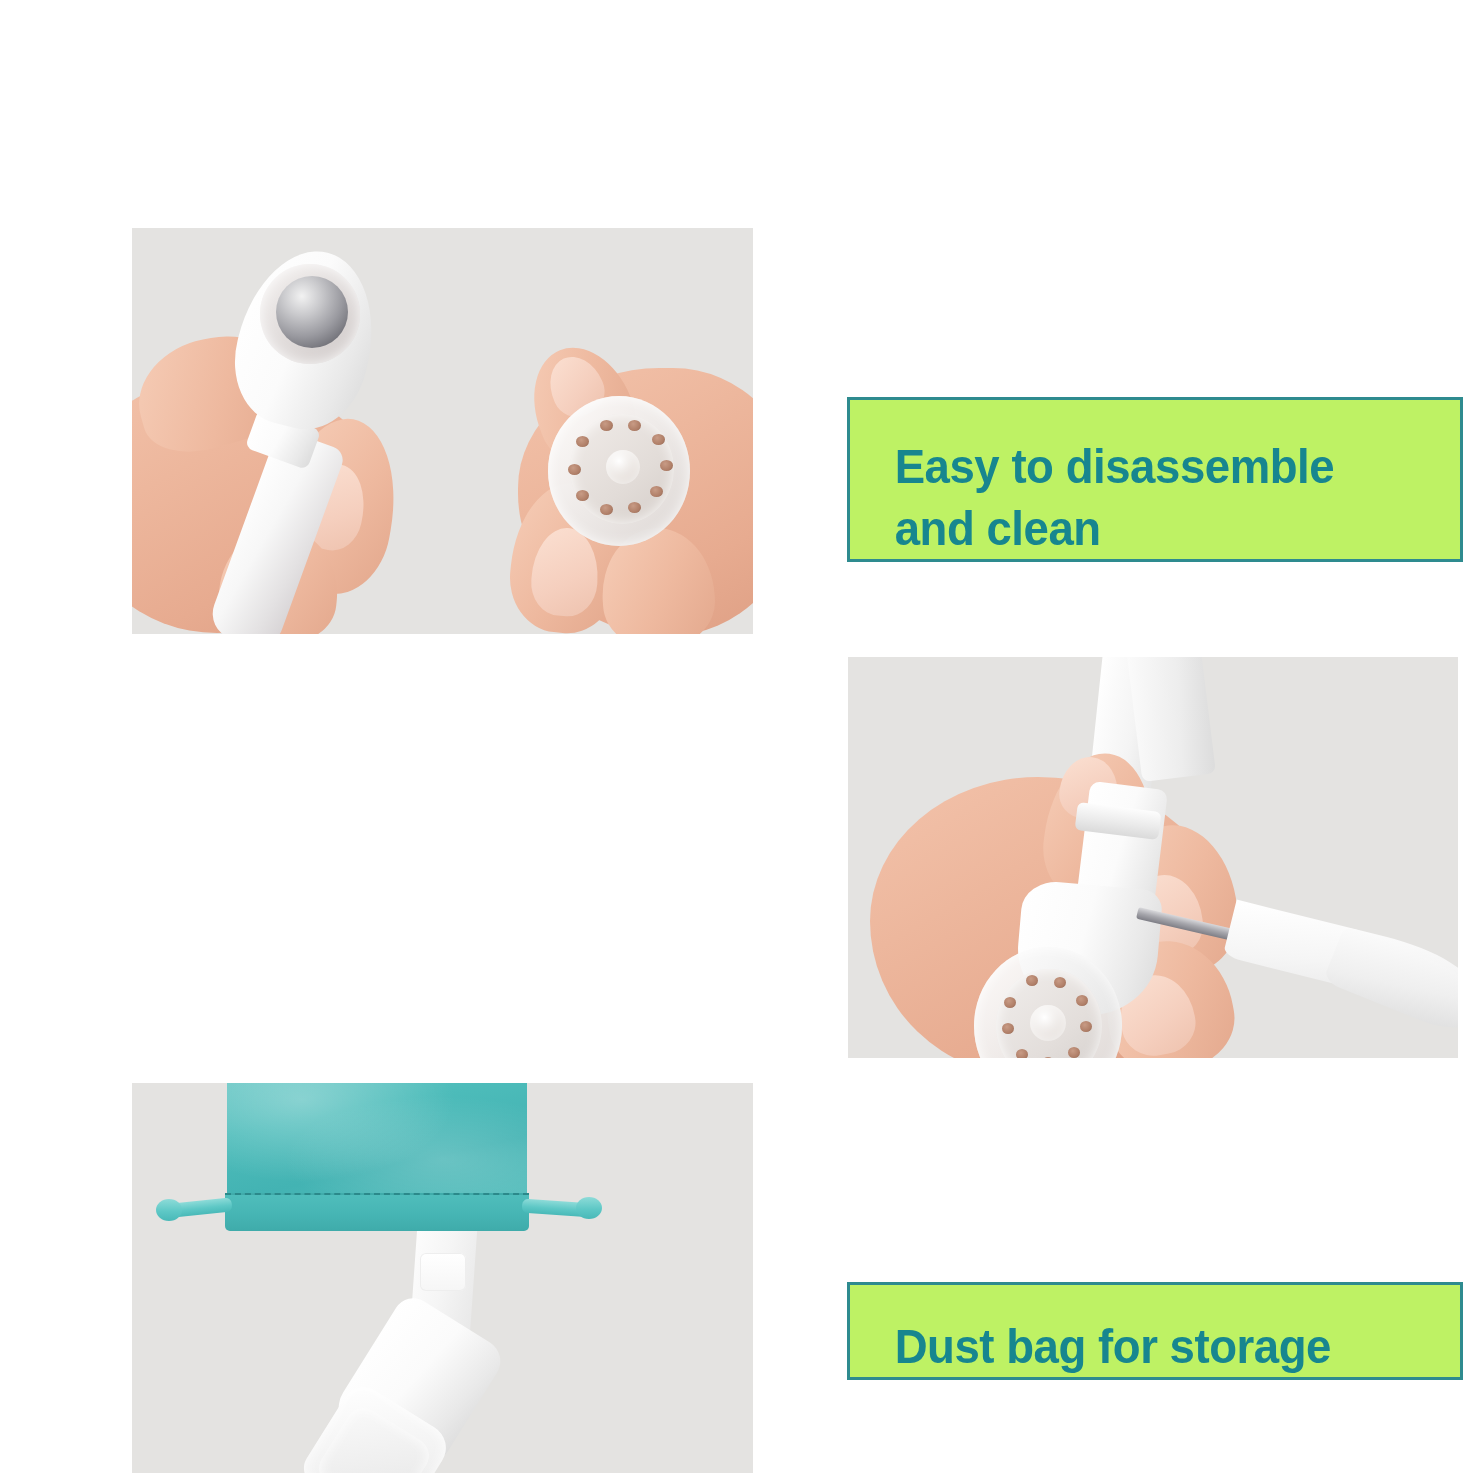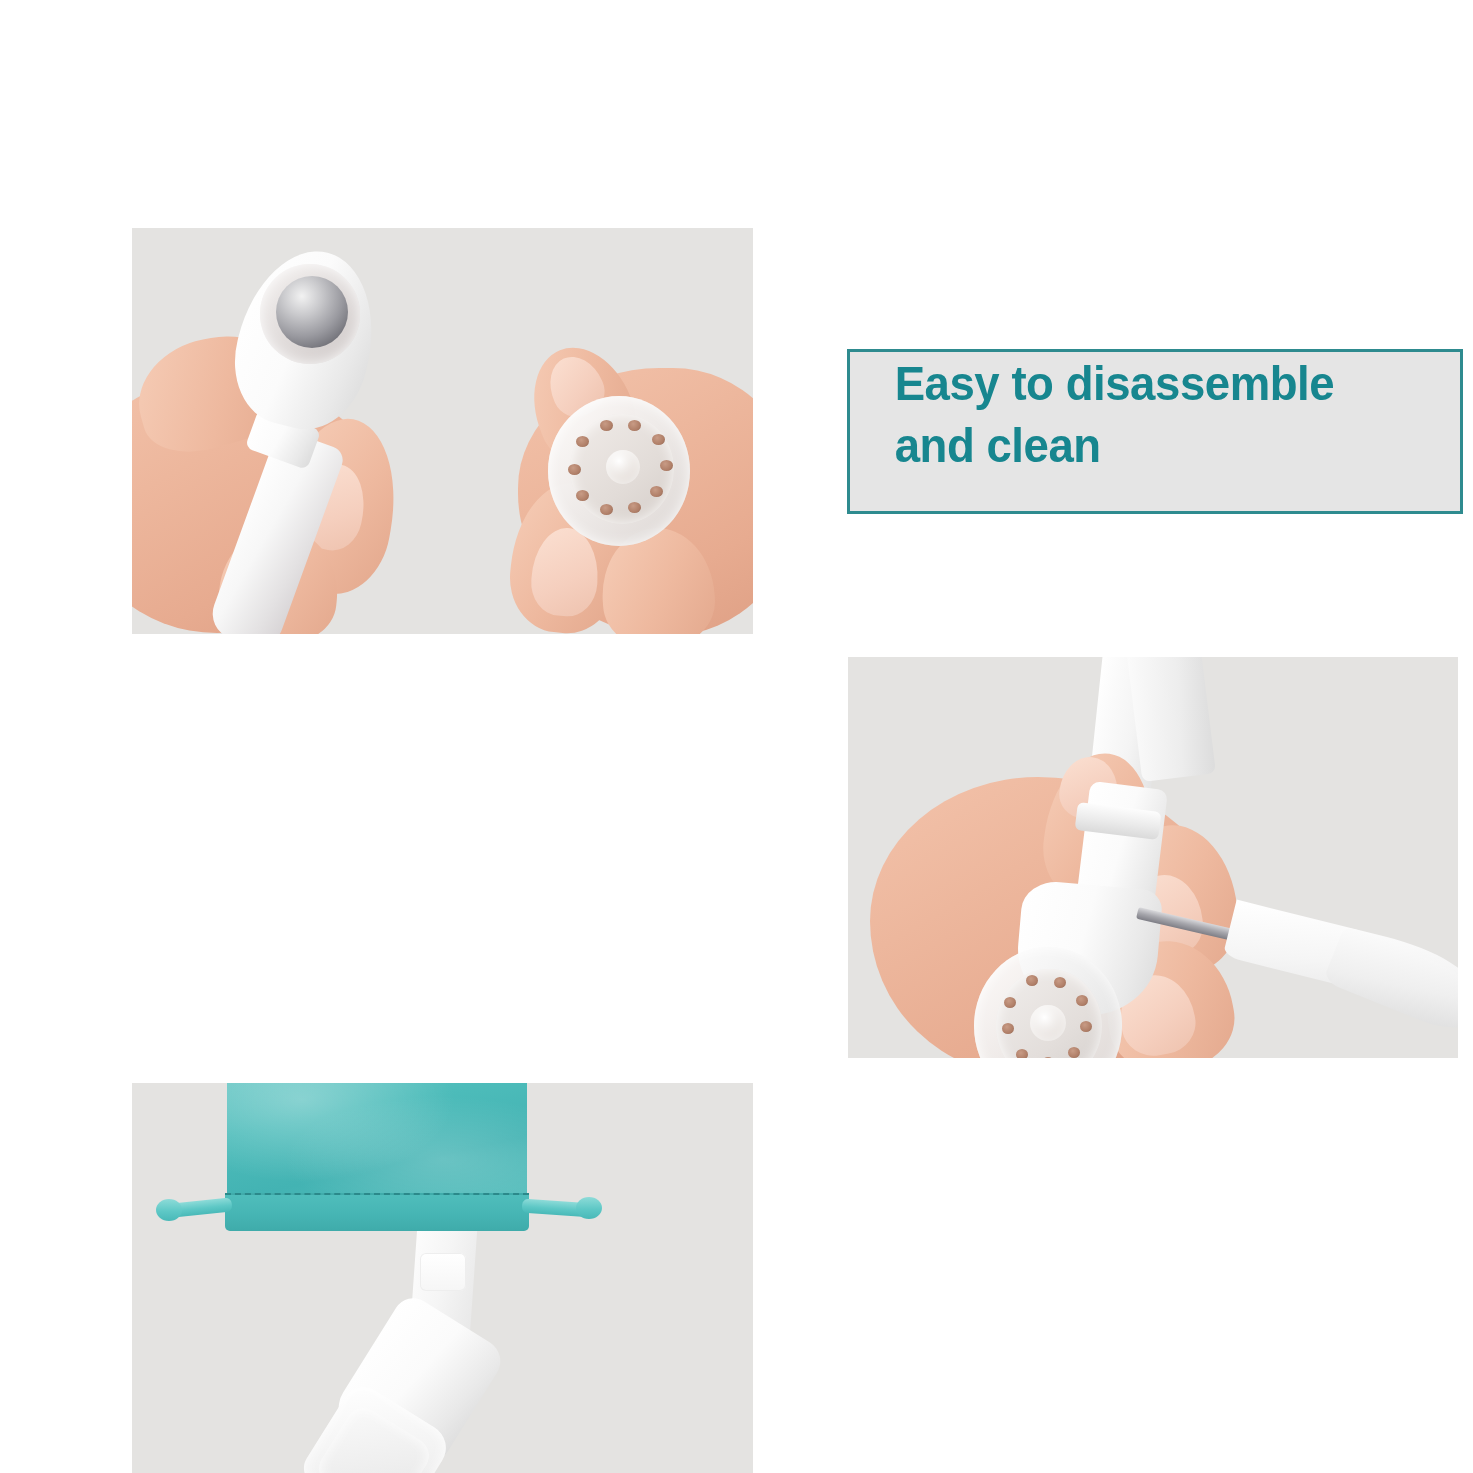--- a/index.html
+++ b/index.html
@@ -41,23 +41,24 @@
     transform: scaleX(0.82);
     transform-origin: left top;
     white-space: nowrap;
     text-shadow: 1px 1px 2px rgba(0,0,0,0.10);
   }
 
   
   .callout {
     position: absolute;
     border: 3px solid #2e8b8f;
-    background: #e5e5e5;
+    background: #bef264;
     display: flex;
-    align-items: flex-start;
+    align-items: flex-end;
+    margin-top: 48px;
   }
   .callout-text {
     font-size: 49px;
     line-height: 62px;
     font-weight: 700;
     color: #17868f;
     transform: scaleX(0.93);
     transform-origin: left center;
     padding-left: 48px;
     letter-spacing: -0.5px;
@@ -255,14 +256,17 @@
 
       <div class="velvet-bag" style="left:95px; top:-10px; width:300px; height:148px; border-radius:0 0 4px 4px;"></div>
       <div class="bag-hem" style="left:93px; top:110px; width:304px; height:38px; border-radius:0 0 5px 5px;"></div>
       <div class="drawcord" style="left:30px; top:118px; width:70px; height:14px; transform:rotate(-6deg);"></div>
       <div class="drawcord" style="left:24px; top:116px; width:26px; height:22px; border-radius:50%;"></div>
       <div class="drawcord" style="left:390px; top:118px; width:70px; height:14px; transform:rotate(4deg);"></div>
       <div class="drawcord" style="left:444px; top:114px; width:26px; height:22px; border-radius:50%;"></div>
     </div>
   </div>
 
+  <div class="callout" id="callout-dustbag">
+    <div class="callout-text">Dust bag for storage</div>
+  </div>
 
 </div>
 
 </body></html>

